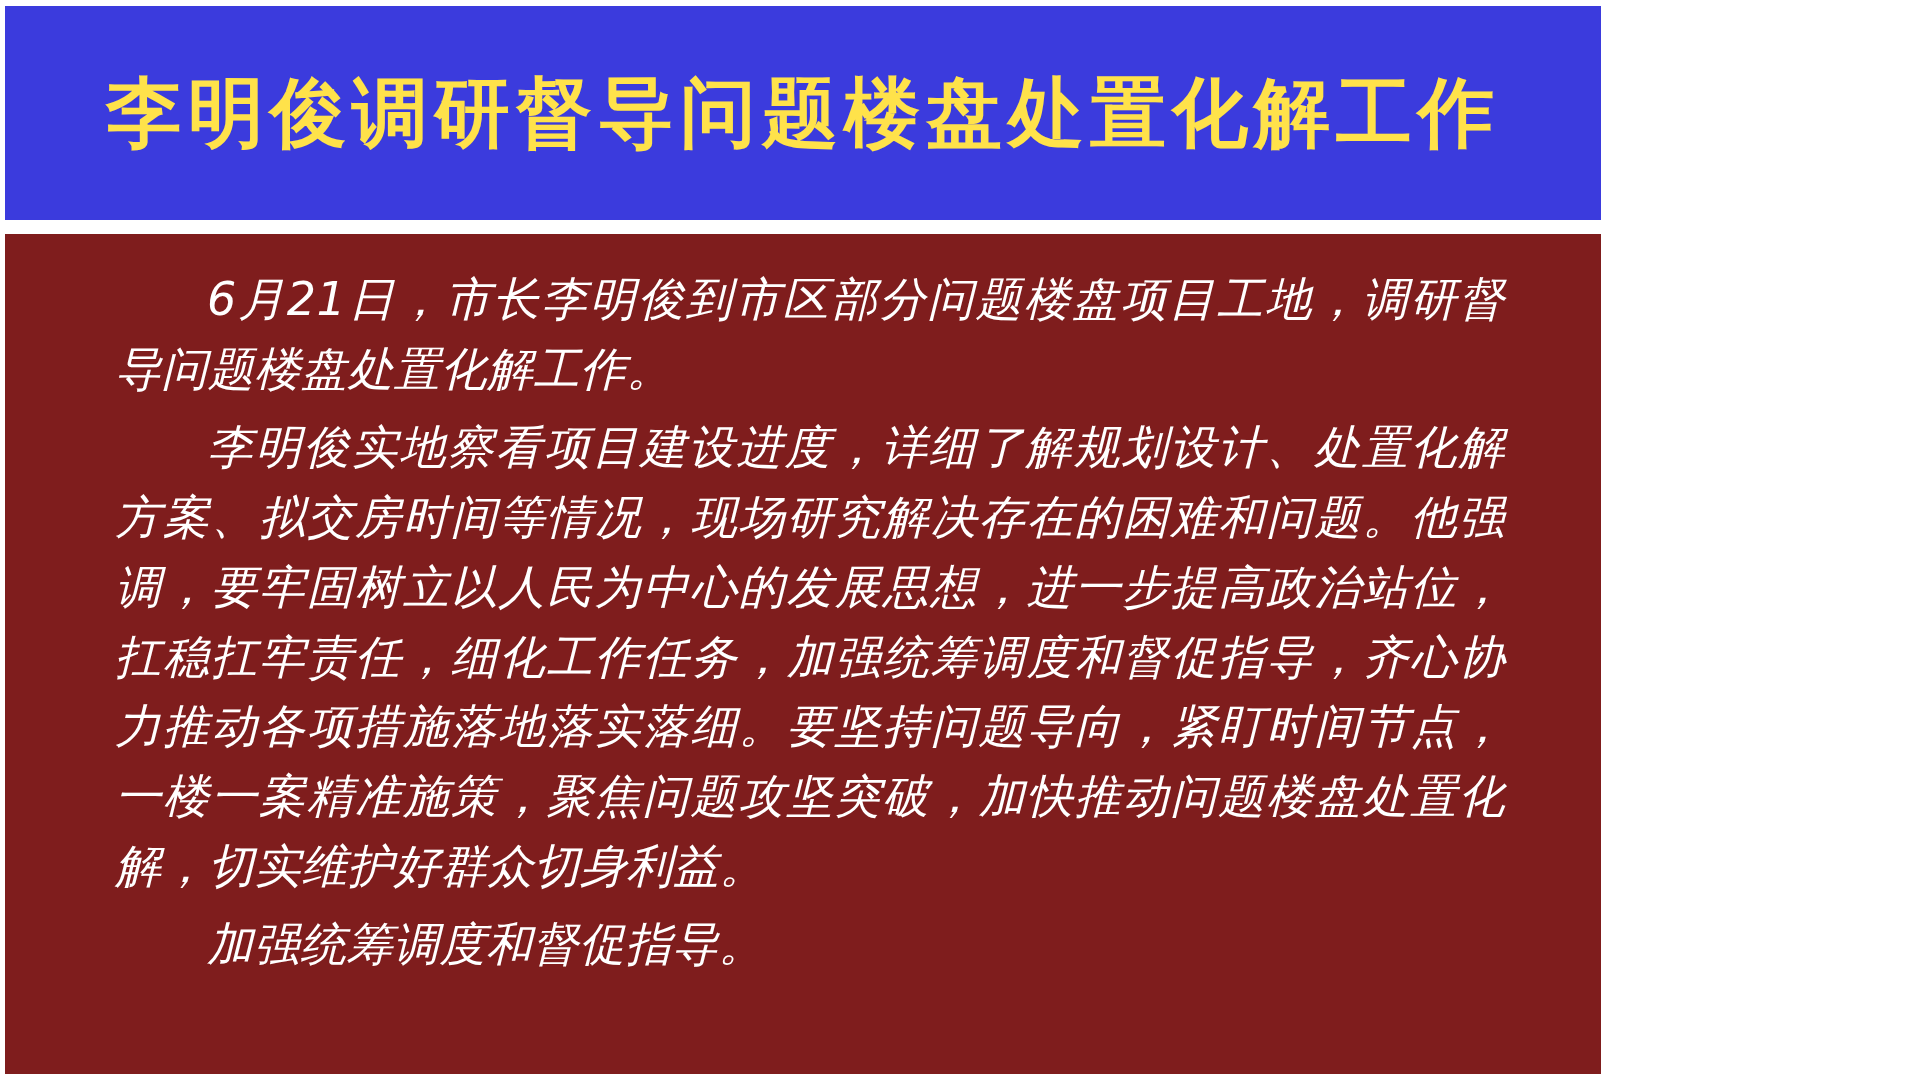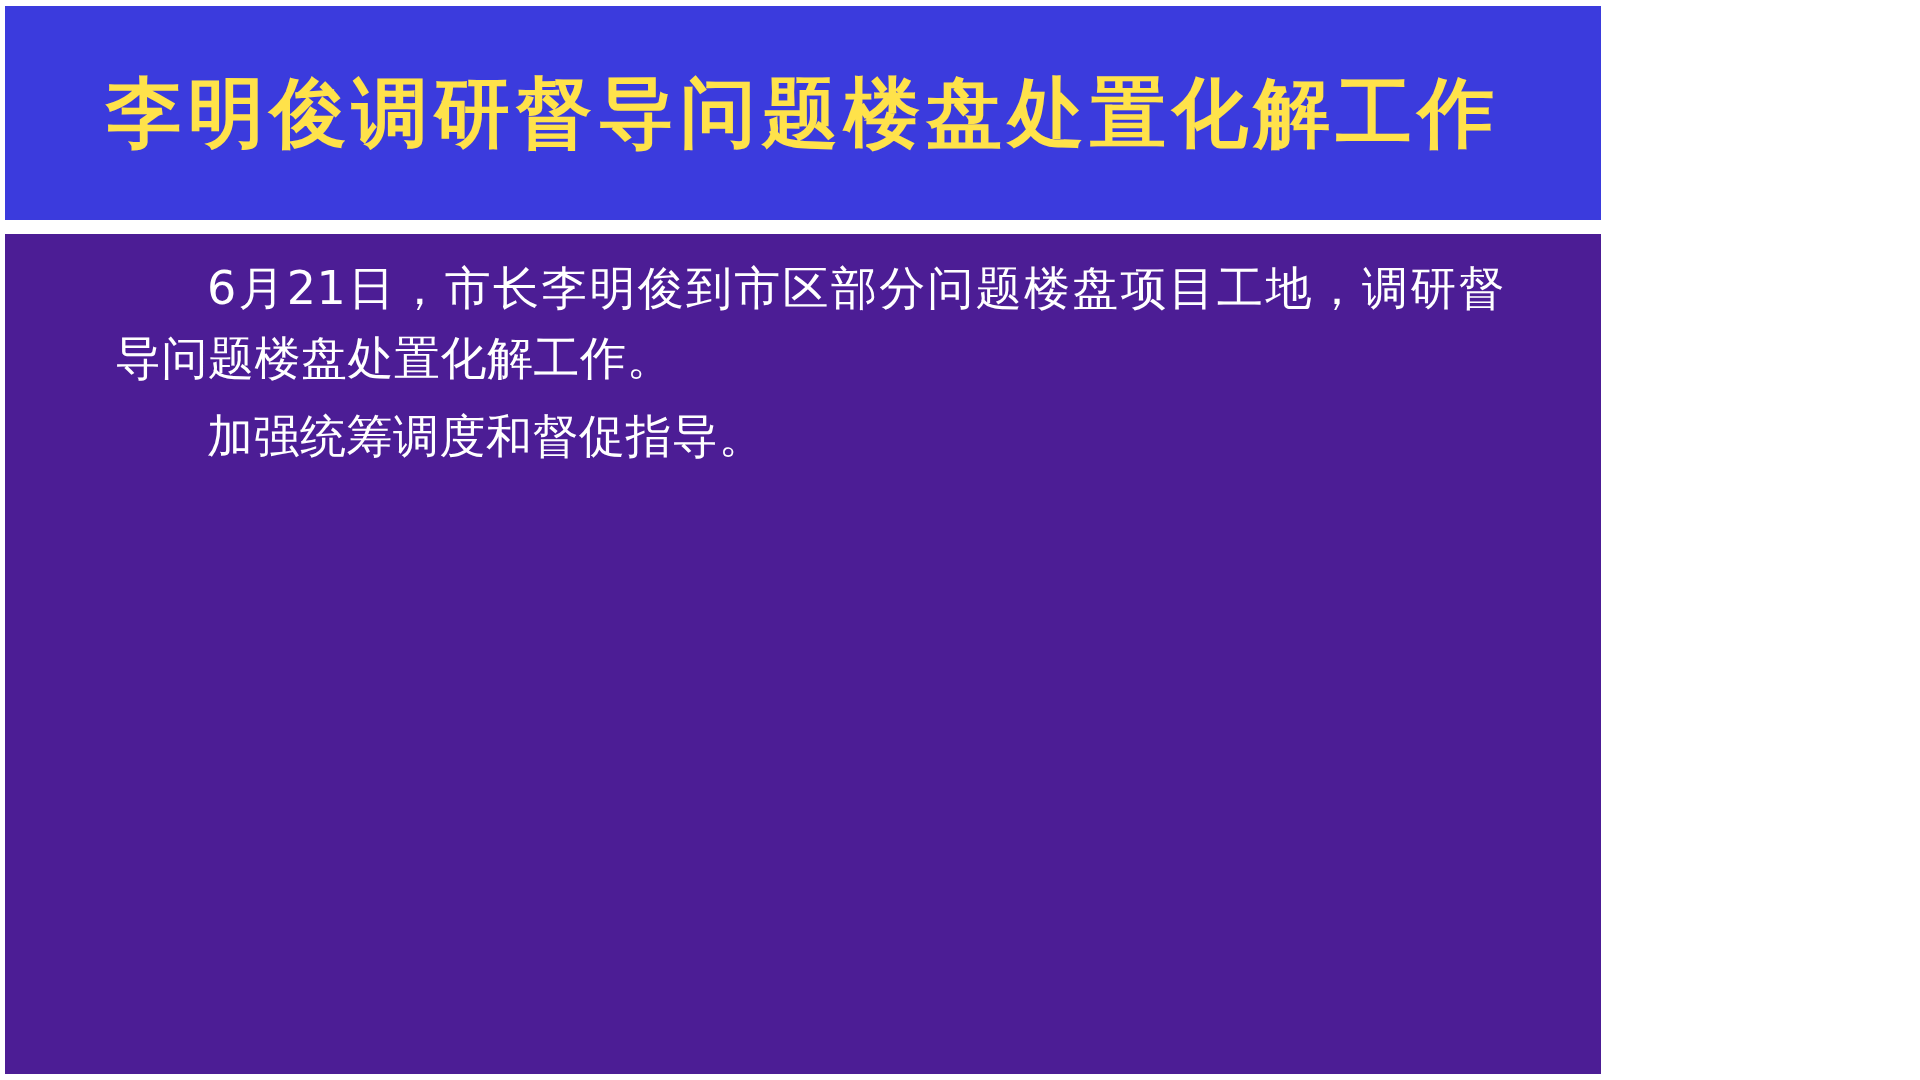--- a/index.html
+++ b/index.html
@@ -77,23 +77,24 @@
     height: 14px;
     background: #ffffff;
   }
 
   .body-area {
     position: absolute;
     left: 5px;
     right: 5px;
     top: 234px;
     bottom: 6px;
-    background: #4c1d95;
-    padding: 20px 96px 0 110px;
+    background: #7f1d1d;
+    padding: 31px 96px 0 110px;
     box-sizing: border-box;
+    font-style: italic;
   }
   .para {
     color: #ffffff;
     font-family: "DejaVu Sans", sans-serif;
     font-size: 46px;
     line-height: 1.52;
     text-align: justify;
     text-indent: 2em;
     margin: 0 0 8px 0;
     letter-spacing: 0.5px;
@@ -113,16 +114,17 @@
   <div class="frame-bottom"></div>
 
   <div class="title-band">
     <div class="title-text">李明俊调研督导问题楼盘处置化解工作</div>
   </div>
 
   <div class="title-rule"></div>
 
   <div class="body-area">
     <p class="para">6月21日，市长李明俊到市区部分问题楼盘项目工地，调研督导问题楼盘处置化解工作。</p>
+    <p class="para">李明俊实地察看项目建设进度，详细了解规划设计、处置化解方案、拟交房时间等情况，现场研究解决存在的困难和问题。他强调，要牢固树立以人民为中心的发展思想，进一步提高政治站位，扛稳扛牢责任，细化工作任务，加强统筹调度和督促指导，齐心协力推动各项措施落地落实落细。要坚持问题导向，紧盯时间节点，一楼一案精准施策，聚焦问题攻坚突破，加快推动问题楼盘处置化解，切实维护好群众切身利益。</p>
     <p class="para">加强统筹调度和督促指导。</p>
   </div>
 
 </div>
 
 </body></html>

